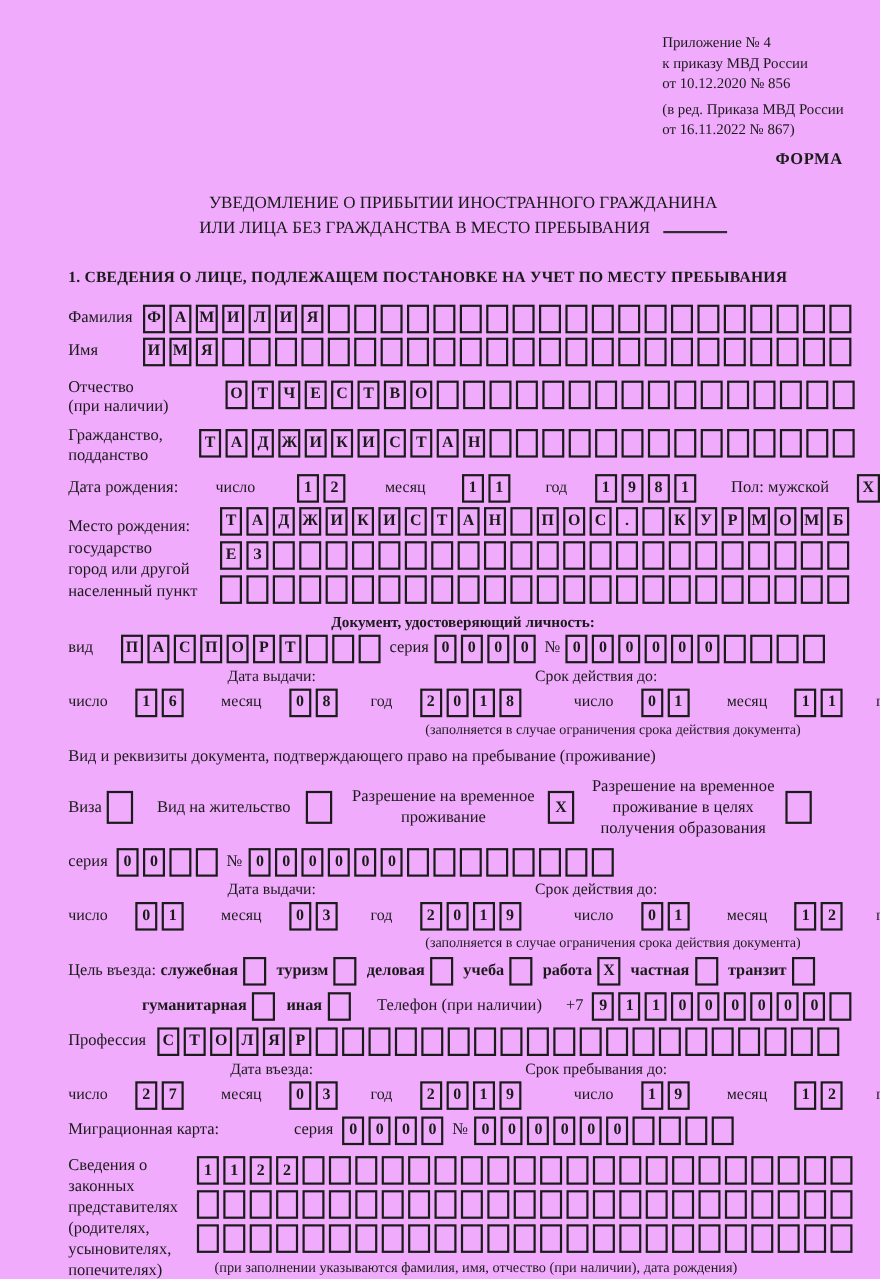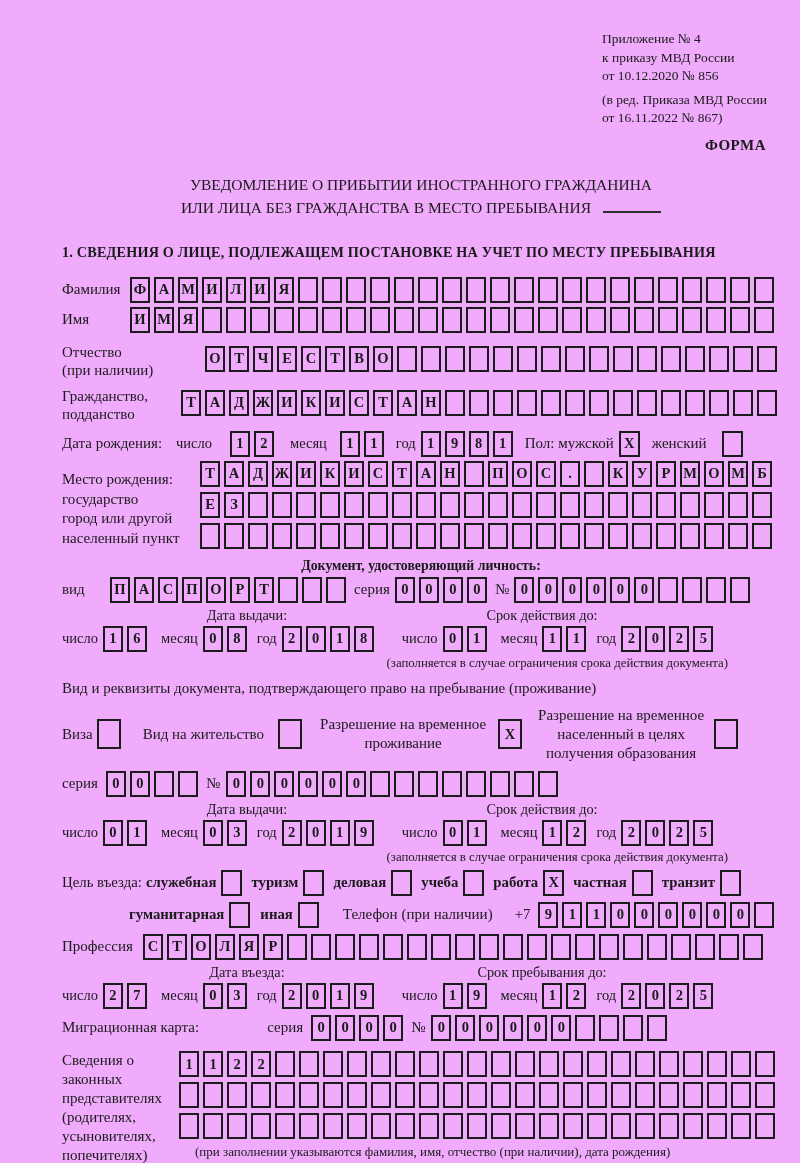--- a/index.html
+++ b/index.html
@@ -24,21 +24,21 @@
         width:20px;height:26px;border:2px solid #1b1b1b;margin-right:4px;
         font-weight:bold;font-size:14.5px;}
   .cb{box-sizing:border-box;flex:none;display:inline-flex;align-items:center;justify-content:center;
       width:21px;height:26px;border:2px solid #1b1b1b;font-weight:bold;font-size:14.5px;}
   .cb-lg{width:24px;height:30px;}
   .cellcol .cells{margin-bottom:5px;}
   .doc-head{text-align:center;font-weight:bold;font-size:13.8px;margin:4px 0 3px;}
   .dates-head{display:flex;font-size:14.3px;margin:3px 0 2px;}
   .dh1{width:250px;margin-left:60px;text-align:center;flex:none;}
   .dh2{width:260px;margin-left:40px;text-align:center;flex:none;}
-  .drow{font-size:14.5px;}
+  .drow{font-size:14.5px;gap:20px;}
   .slbl{flex:none;margin-right:5px;}
   .note{text-align:right;padding-right:52px;font-size:12.8px;margin:1px 0 5px;}
   .intro{font-size:15px;line-height:24px;margin-top:5px;}
   .opt-label{flex:none;text-align:center;line-height:19px;}
   .purpose{font-size:14.8px;}
   .plbl{flex:none;margin-left:9px;margin-right:5px;font-weight:bold;}
   .bottom-note{font-size:13px;padding-left:128px;margin-top:4px;}
   .ml4{margin-left:4px}.ml6{margin-left:6px}.ml8{margin-left:8px}.ml10{margin-left:10px}
   .ml12{margin-left:12px}.ml14{margin-left:14px}.ml16{margin-left:16px}.ml18{margin-left:18px}
   .ml22{margin-left:22px}.ml24{margin-left:24px}.mt6{margin-top:6px}.mt8{margin-top:8px}
@@ -402,21 +402,21 @@
     <span class="cb cb-lg ml4"></span>
     <span class="lbl ml22">Вид на жительство</span>
     <span class="cb cb-lg ml14"></span>
     <span class="opt-label ml18">
       <span>Разрешение на временное</span><br>
       <span>проживание</span>
     </span>
     <span class="cb cb-lg ml12">X</span>
     <span class="opt-label ml16">
       <span>Разрешение на временное</span><br>
-      <span>населенный в целях</span><br>
+      <span>проживание в целях</span><br>
       <span>получения образования</span>
     </span>
     <span class="cb cb-lg ml10"></span>
   </div>
 
   <div class="row mt8">
     <span class="lbl" style="margin-right:8px">серия</span>
     <div class="cells">
         <span class="cell">0</span>
         <span class="cell">0</span>

